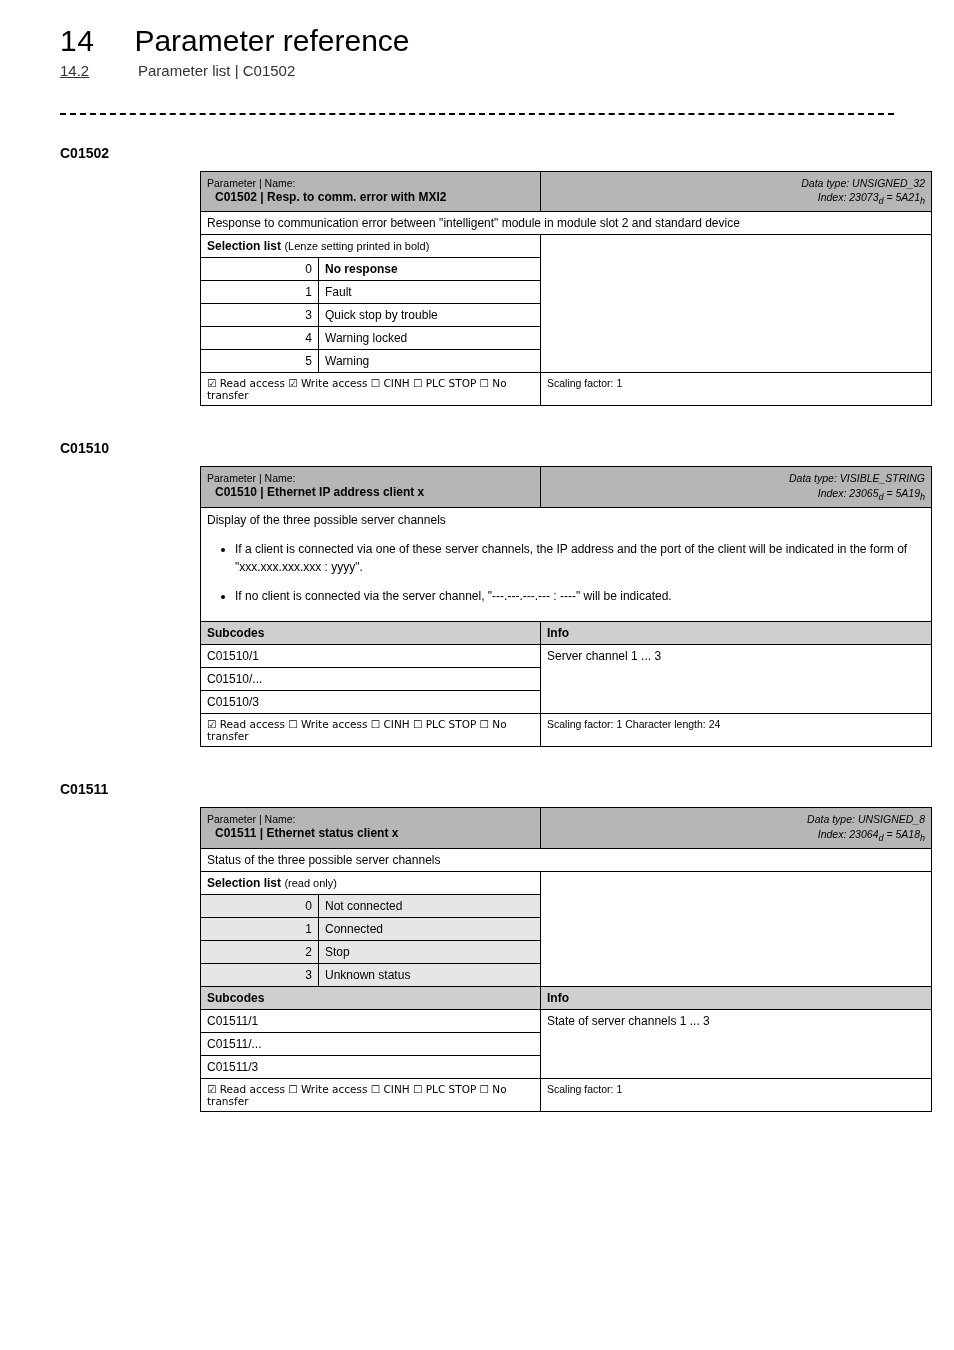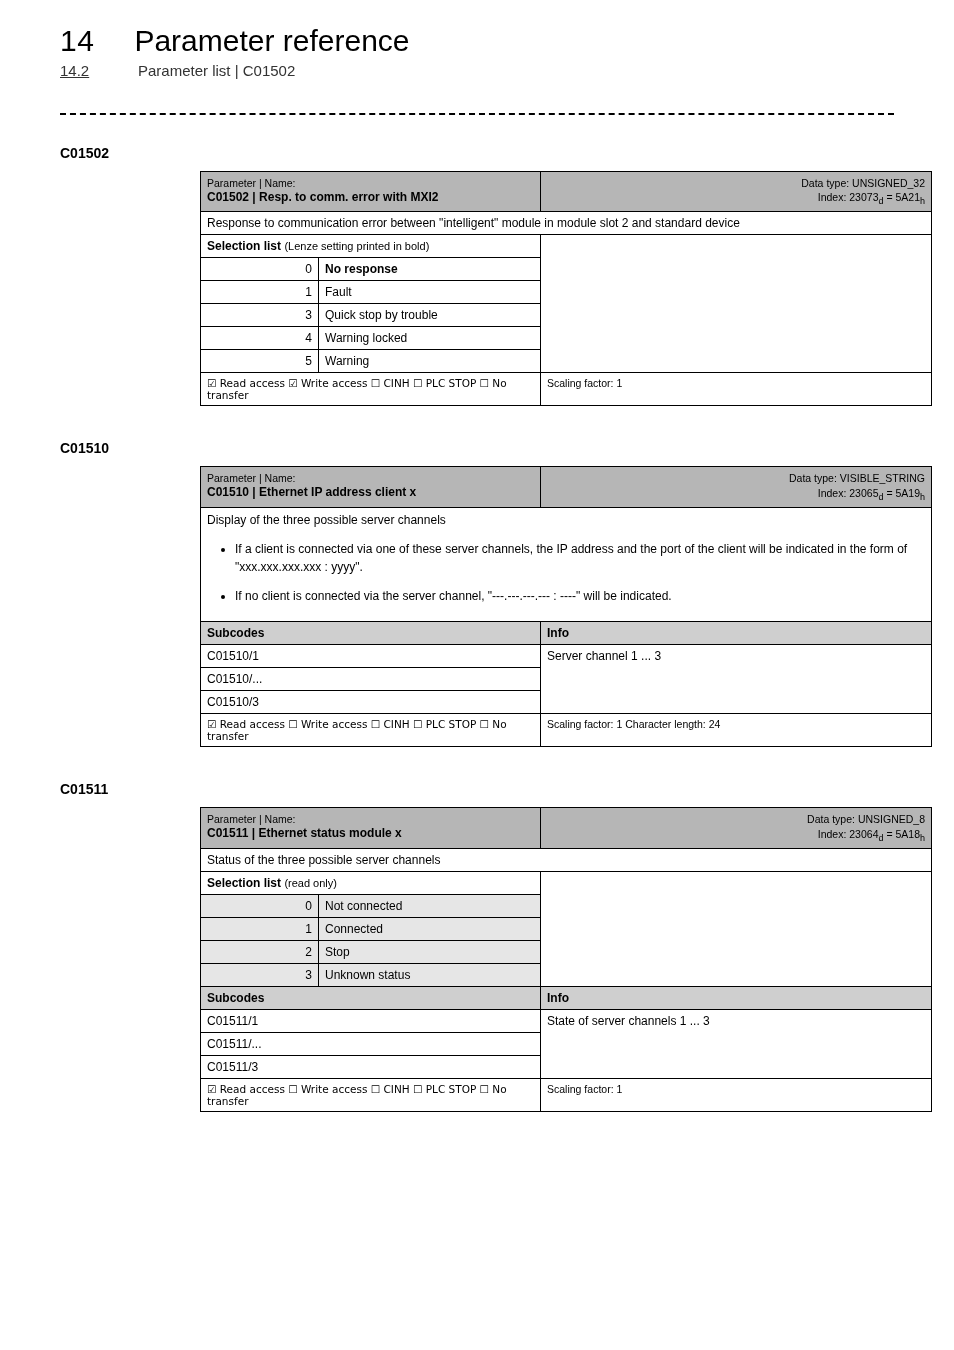--- a/index.html
+++ b/index.html
@@ -69,25 +69,26 @@
     padding: 4px 6px;
     vertical-align: top;
   }
   .hdr-row td {
     background: #b6b6b6;
   }
   .hdr-left {
     position: relative;
   }
   .hdr-pname-label { font-size: 10.5px; }
-  .hdr-bold { font-weight: 700; font-size: 12px; }
+  .hdr-bold { font-weight: 700; font-size: 12px; margin-left: 8px; }
   .hdr-right {
     text-align: right;
     font-size: 10.5px;
     line-height: 1.35;
+    font-style: italic;
   }
   .full-row td {
     background: #fff;
   }
   .sel-head td {
     background: #fff;
     font-weight: 700;
     font-size: 12px;
     margin-top: 17px;
   }
@@ -269,21 +270,21 @@
       <colgroup>
           <col style="width:118px">
           <col style="width:222px">
           <col>
         </colgroup>
 
       <tbody>
           <tr class="hdr-row">
         <td colspan="2" class="hdr-left">
           <span class="hdr-pname-label">Parameter | Name:</span><br>
-          <span class="hdr-bold">C01511 | Ethernet status module x</span>
+          <span class="hdr-bold">C01511 | Ethernet status client x</span>
         </td>
         <td class="hdr-right">
           <span>Data type: UNSIGNED_8</span><br>
           <span>
             <span>Index: 23064</span><span class="sub-small">d</span><span> = 5A18</span><span class="sub-small">h</span>
           </span>
         </td>
       </tr>
 
       <tr class="full-row">

